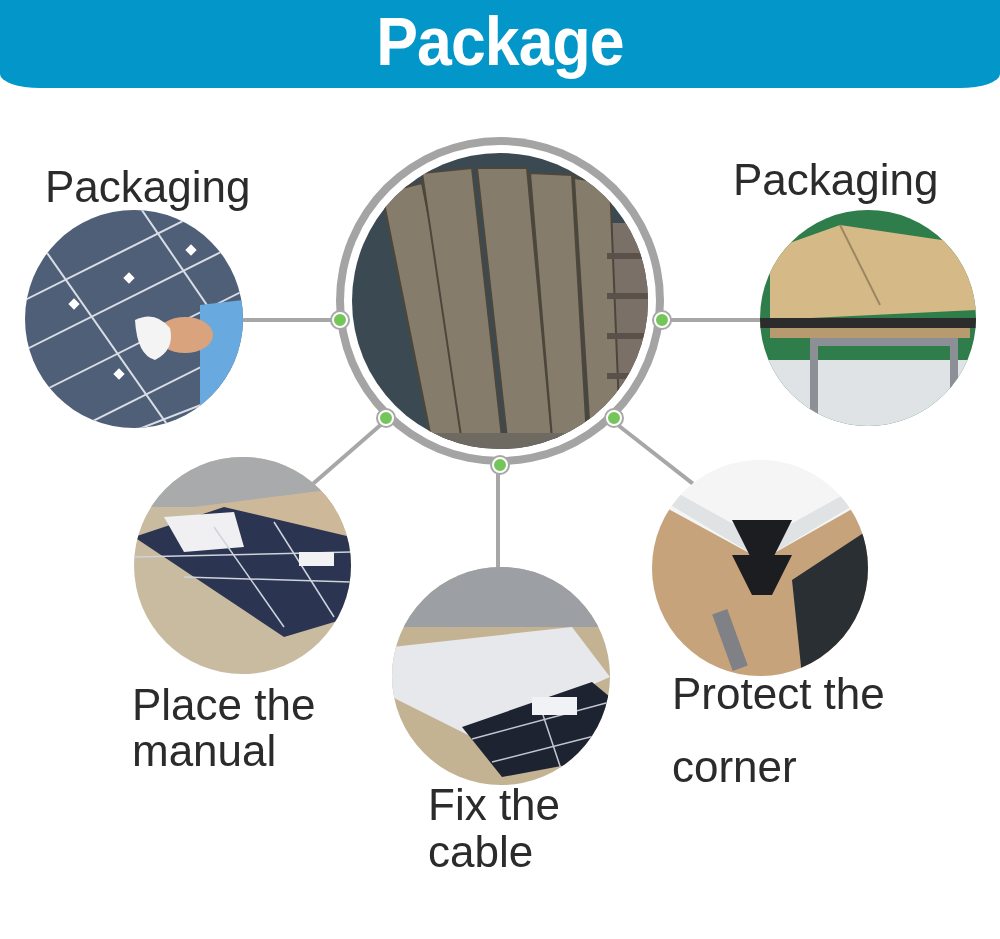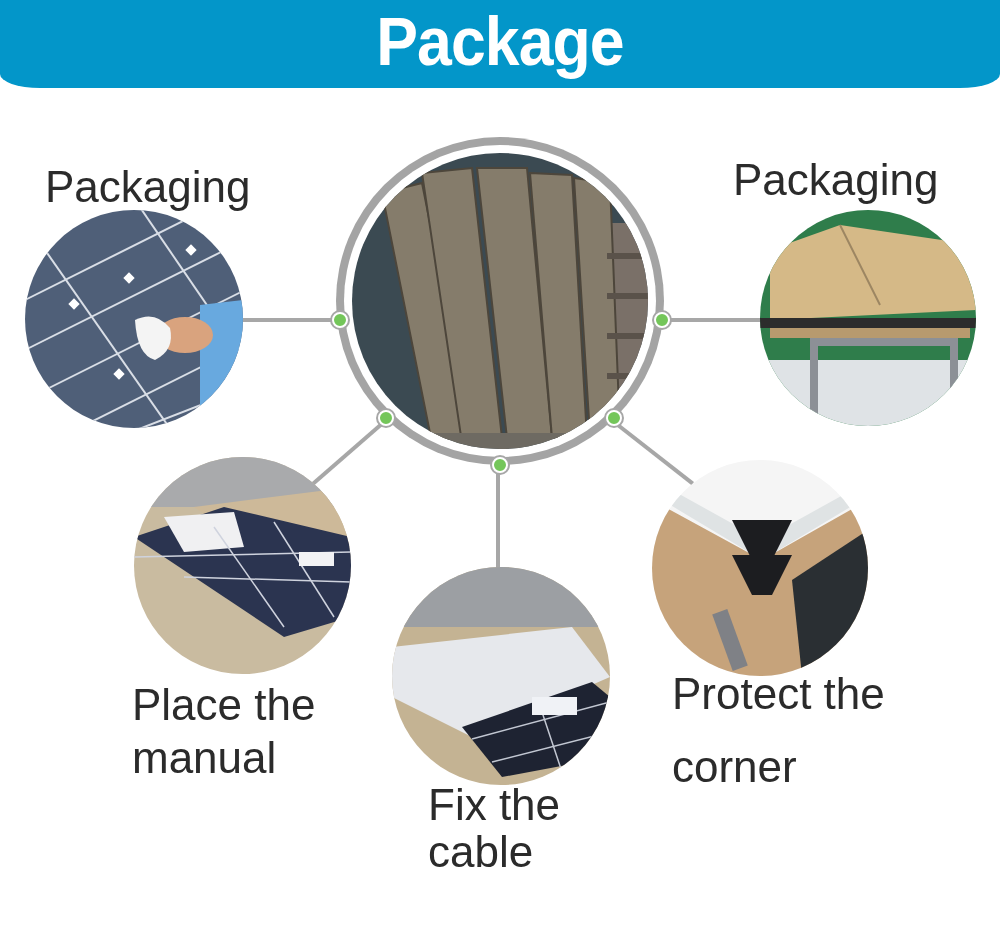--- a/index.html
+++ b/index.html
@@ -107,21 +107,21 @@
       <g stroke="#cfd3de" stroke-width="1.5">
         <line x1="0" y1="100" x2="217" y2="95"></line>
         <line x1="50" y1="120" x2="217" y2="125"></line>
         <line x1="80" y1="70" x2="150" y2="170"></line>
         <line x1="140" y1="65" x2="200" y2="160"></line>
       </g>
       <rect x="165" y="95" width="35" height="14" fill="#f2f2f4"></rect>
     </svg>
   </div>
   <div class="label" style="left:132px; top:681px;">Place the</div>
-  <div class="label" style="left:132px; top:727px;margin-top:7px;">manual</div>
+  <div class="label" style="left:132px; top:727px;">manual</div>
 
   <div class="photo" style="left:392px; top:567px; width:218px; height:218px;">
     <svg width="218" height="218" viewBox="0 0 218 218">
       <rect width="218" height="218" fill="#c4b393"></rect>
       <rect x="0" y="0" width="218" height="60" fill="#9c9fa3"></rect>
       <polygon points="0,80 180,60 218,110 80,170 0,130" fill="#e6e8ec"></polygon>
       <polygon points="70,160 200,115 218,130 218,190 110,210" fill="#1e2332"></polygon>
       <g stroke="#c2c7d2" stroke-width="1.5">
         <line x1="80" y1="172" x2="218" y2="135"></line>
         <line x1="100" y1="195" x2="218" y2="165"></line>

